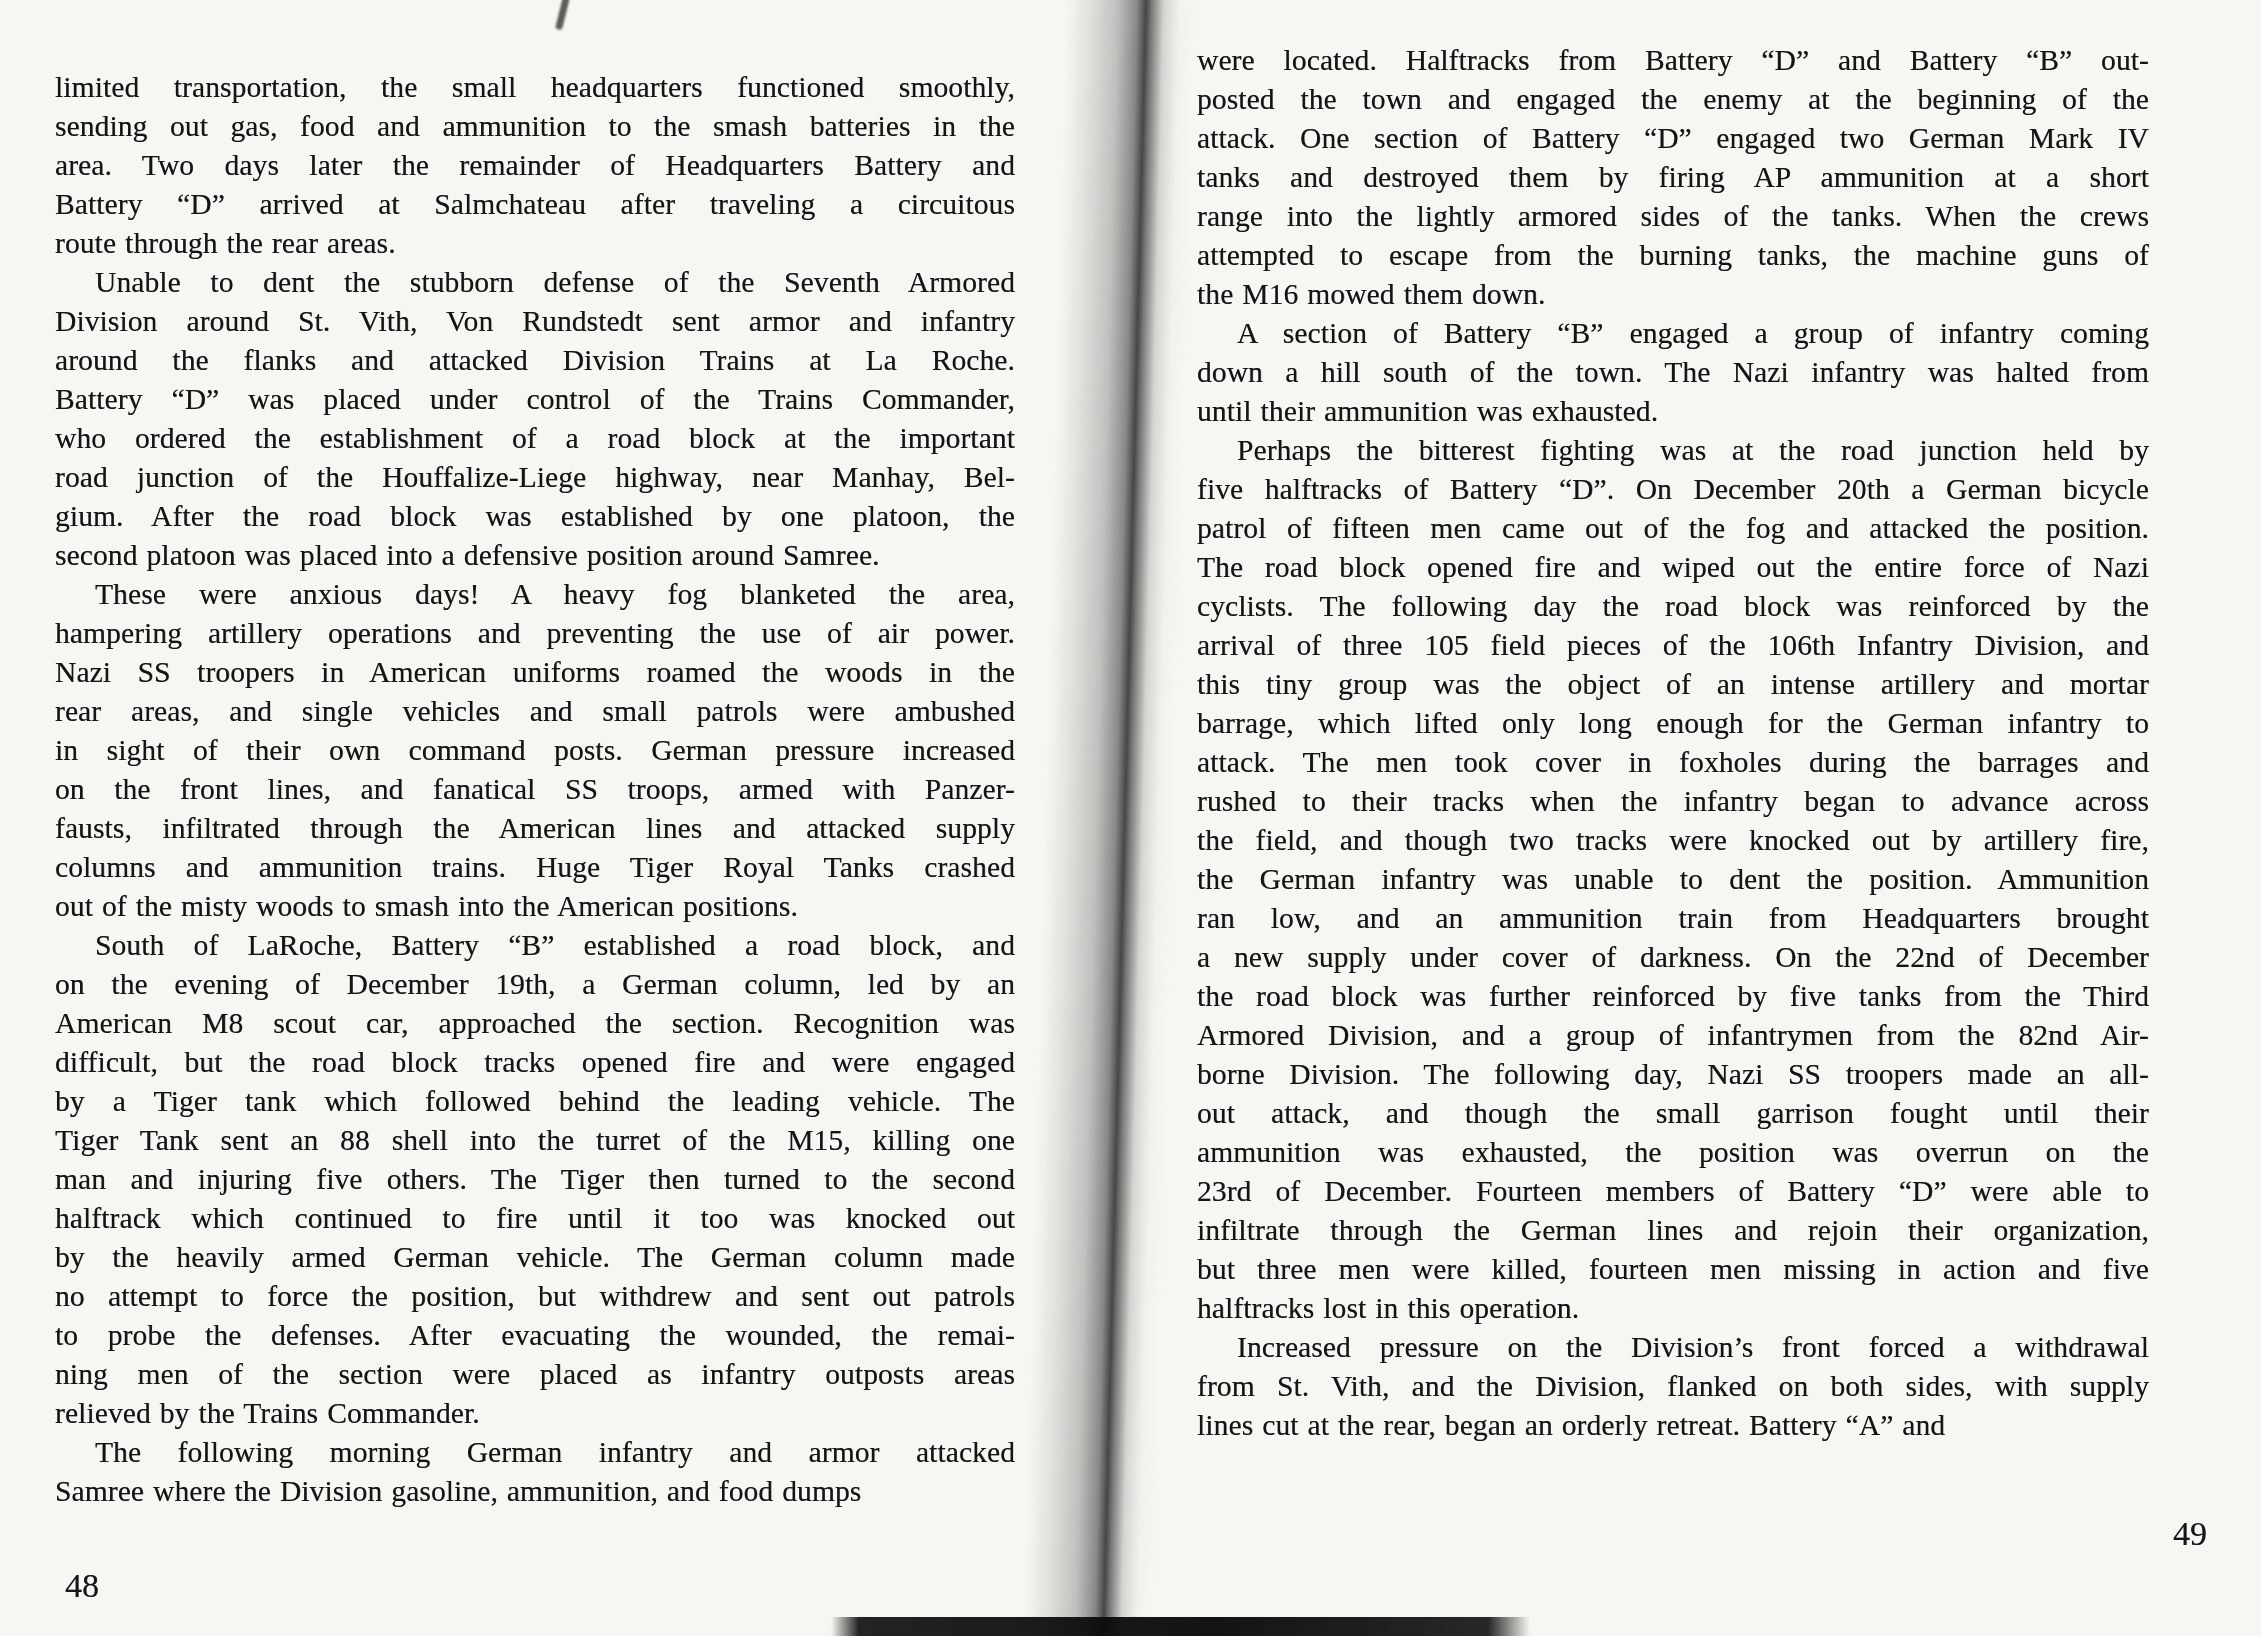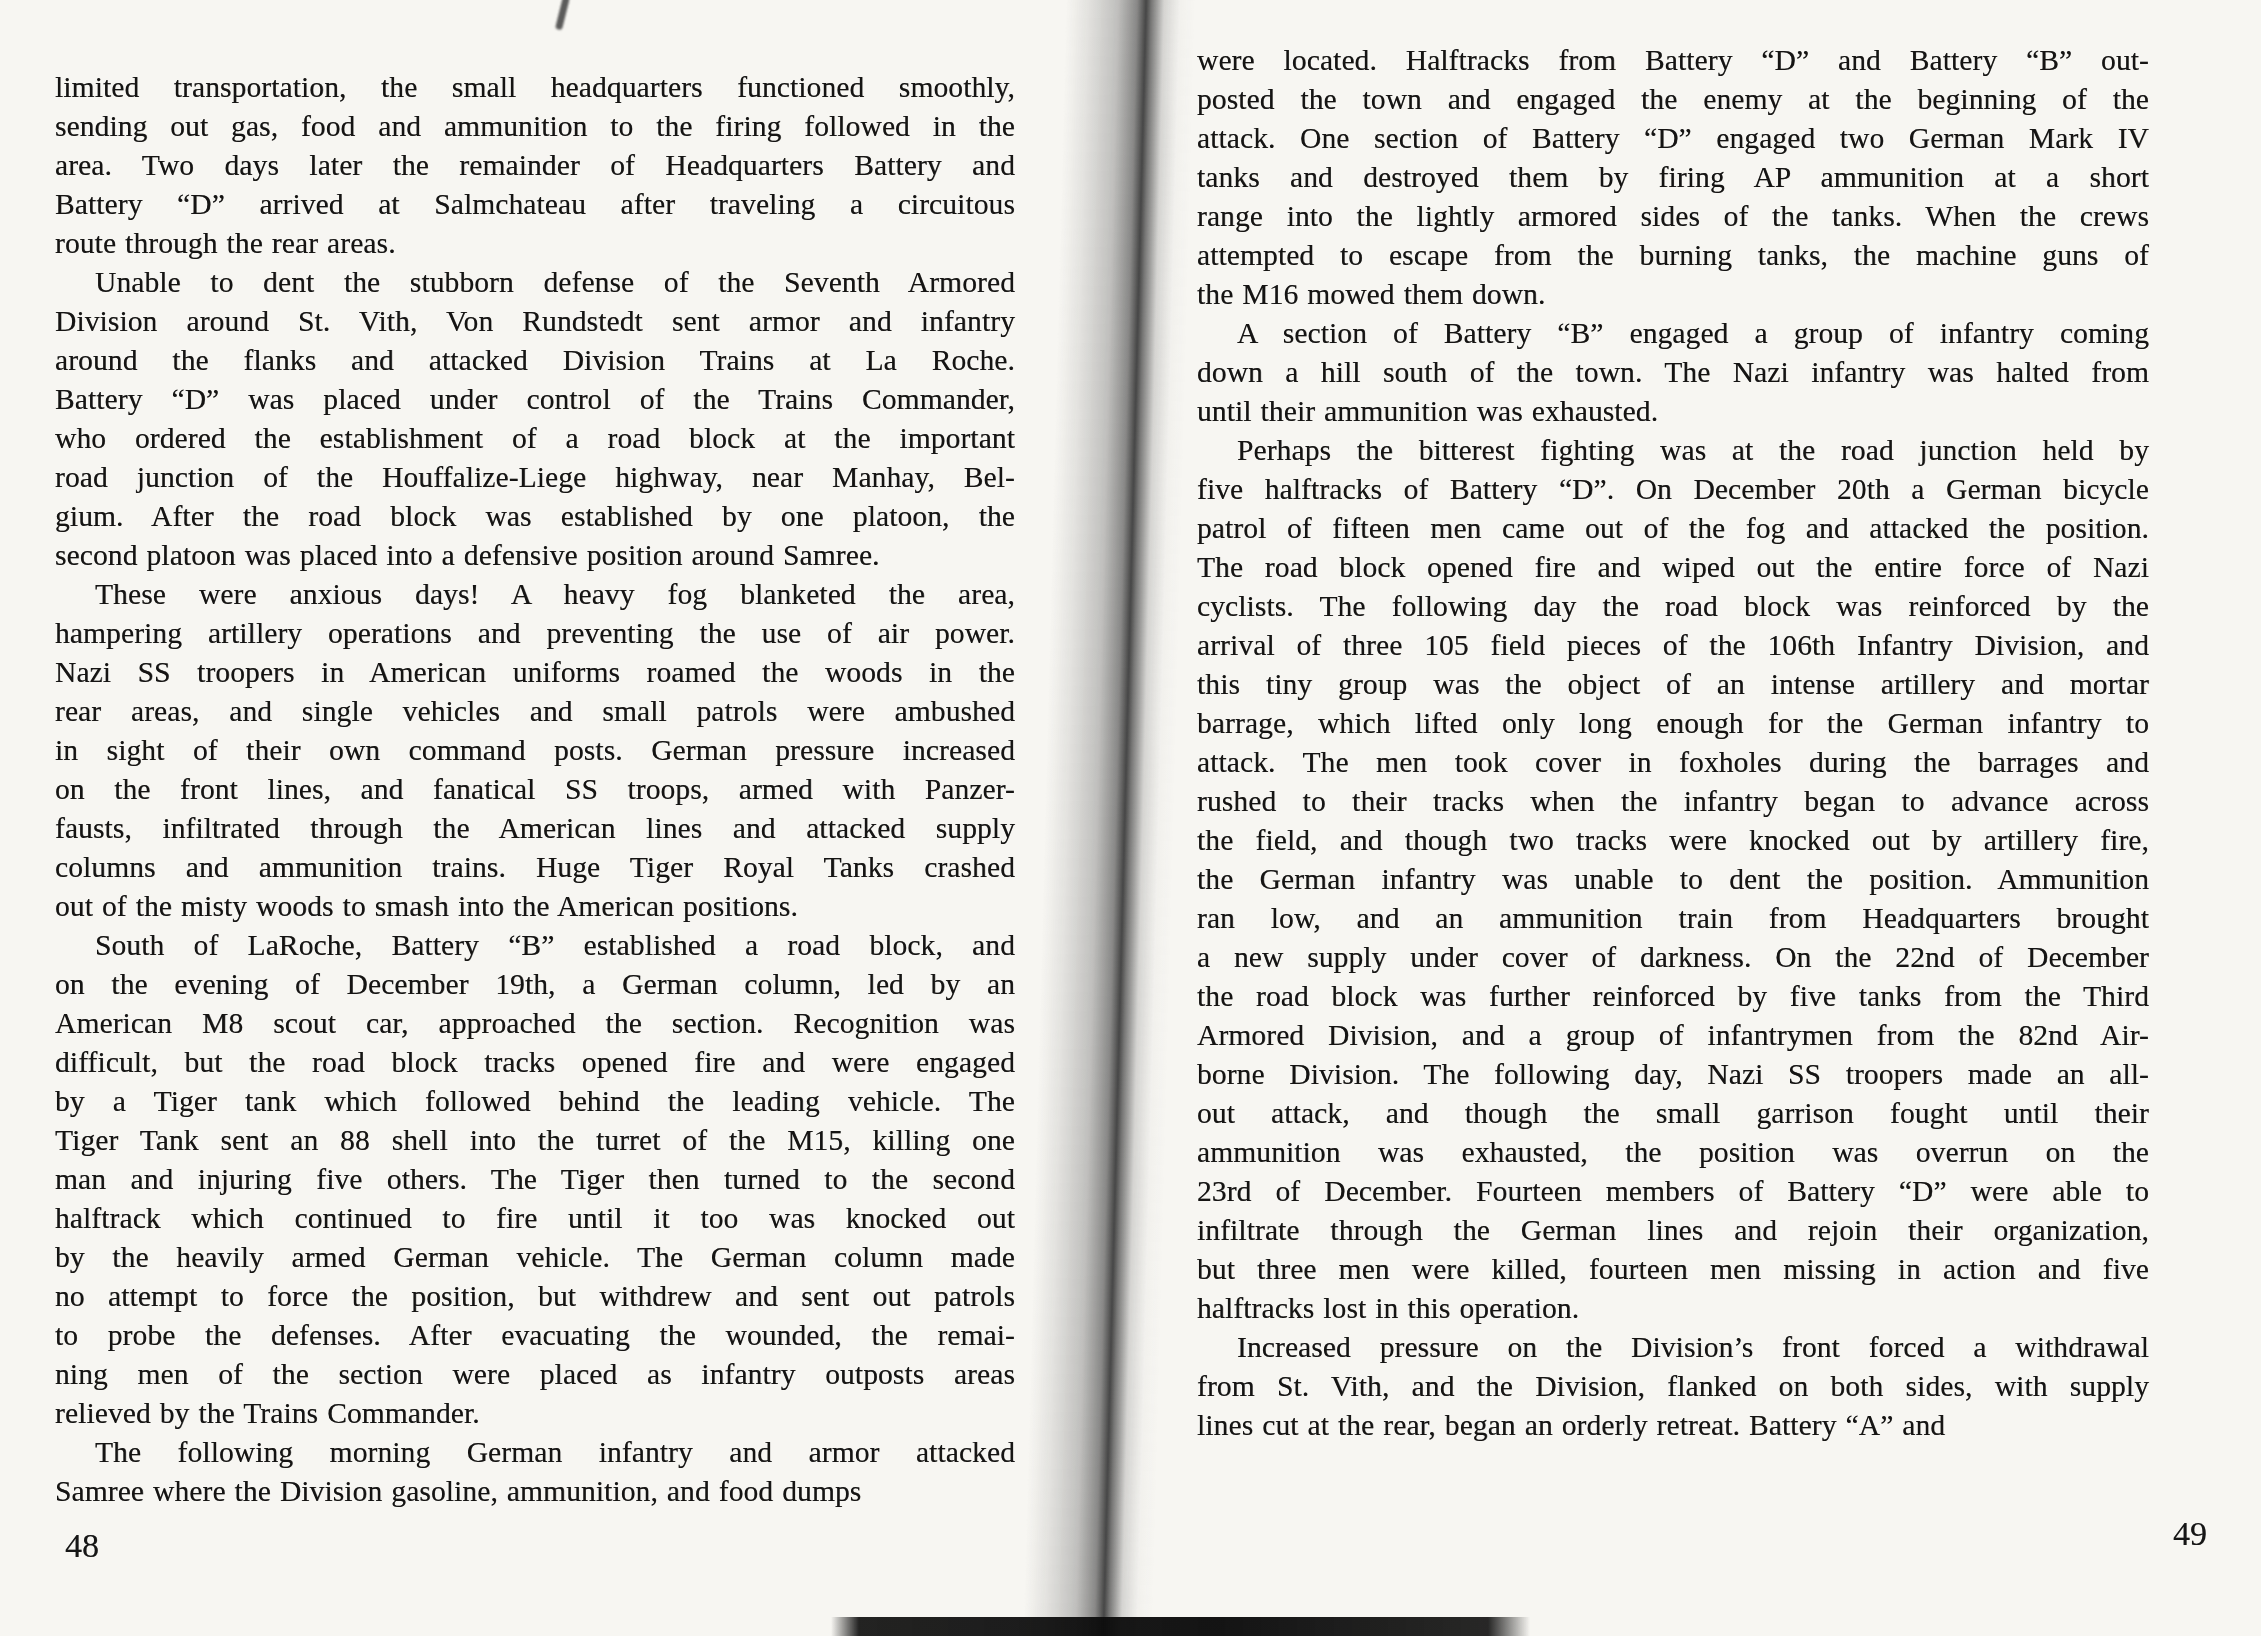--- a/index.html
+++ b/index.html
@@ -27,21 +27,21 @@
     white-space:normal;
   }
   .line.last{text-align-last:left;}
   .line.indent{padding-left:40px;}
   .pagenum{
     position:absolute;
     font-size:34px;
     color:#161616;
     text-shadow:0.3px 0.3px 0.4px rgba(20,20,20,.5);
   }
-  #page-number-left{left:65px;top:1527px;}
+  #page-number-left{left:65px;top:1567px;}
   #page-number-right{left:2173px;top:1515px;}
   
   #gutter-shadow{
     position:absolute;
     left:1067px;top:-29.5px;
     width:129px;height:1725px;
     transform:rotate(1.5deg);
     transform-origin:top center;
     background:linear-gradient(90deg,
       rgba(130,130,130,0) 0%,
@@ -78,21 +78,21 @@
     border-radius:3.7px;
     transform:rotate(14deg);
     filter:blur(0.9px);
   }
 </style>
 </head>
 <body>
 
 <div id="left-page" class="page">
     <div class="line">limited transportation, the small headquarters functioned smoothly,</div>
-    <div class="line">sending out gas, food and ammunition to the firing followed in the</div>
+    <div class="line">sending out gas, food and ammunition to the smash batteries in the</div>
     <div class="line">area.  Two days later the remainder of Headquarters Battery and</div>
     <div class="line">Battery “D” arrived at Salmchateau after traveling a circuitous</div>
     <div class="line last">route through the rear areas.</div>
     <div class="line indent">Unable to dent the stubborn defense of the Seventh Armored</div>
     <div class="line">Division around St. Vith, Von Rundstedt sent armor and infantry</div>
     <div class="line">around the flanks and attacked Division Trains at La Roche.</div>
     <div class="line">Battery “D” was placed under control of the Trains Commander,</div>
     <div class="line">who ordered the establishment of a road block at the important</div>
     <div class="line">road junction of the Houffalize-Liege highway, near Manhay, Bel-</div>
     <div class="line">gium.  After the road block was established by one platoon, the</div>

